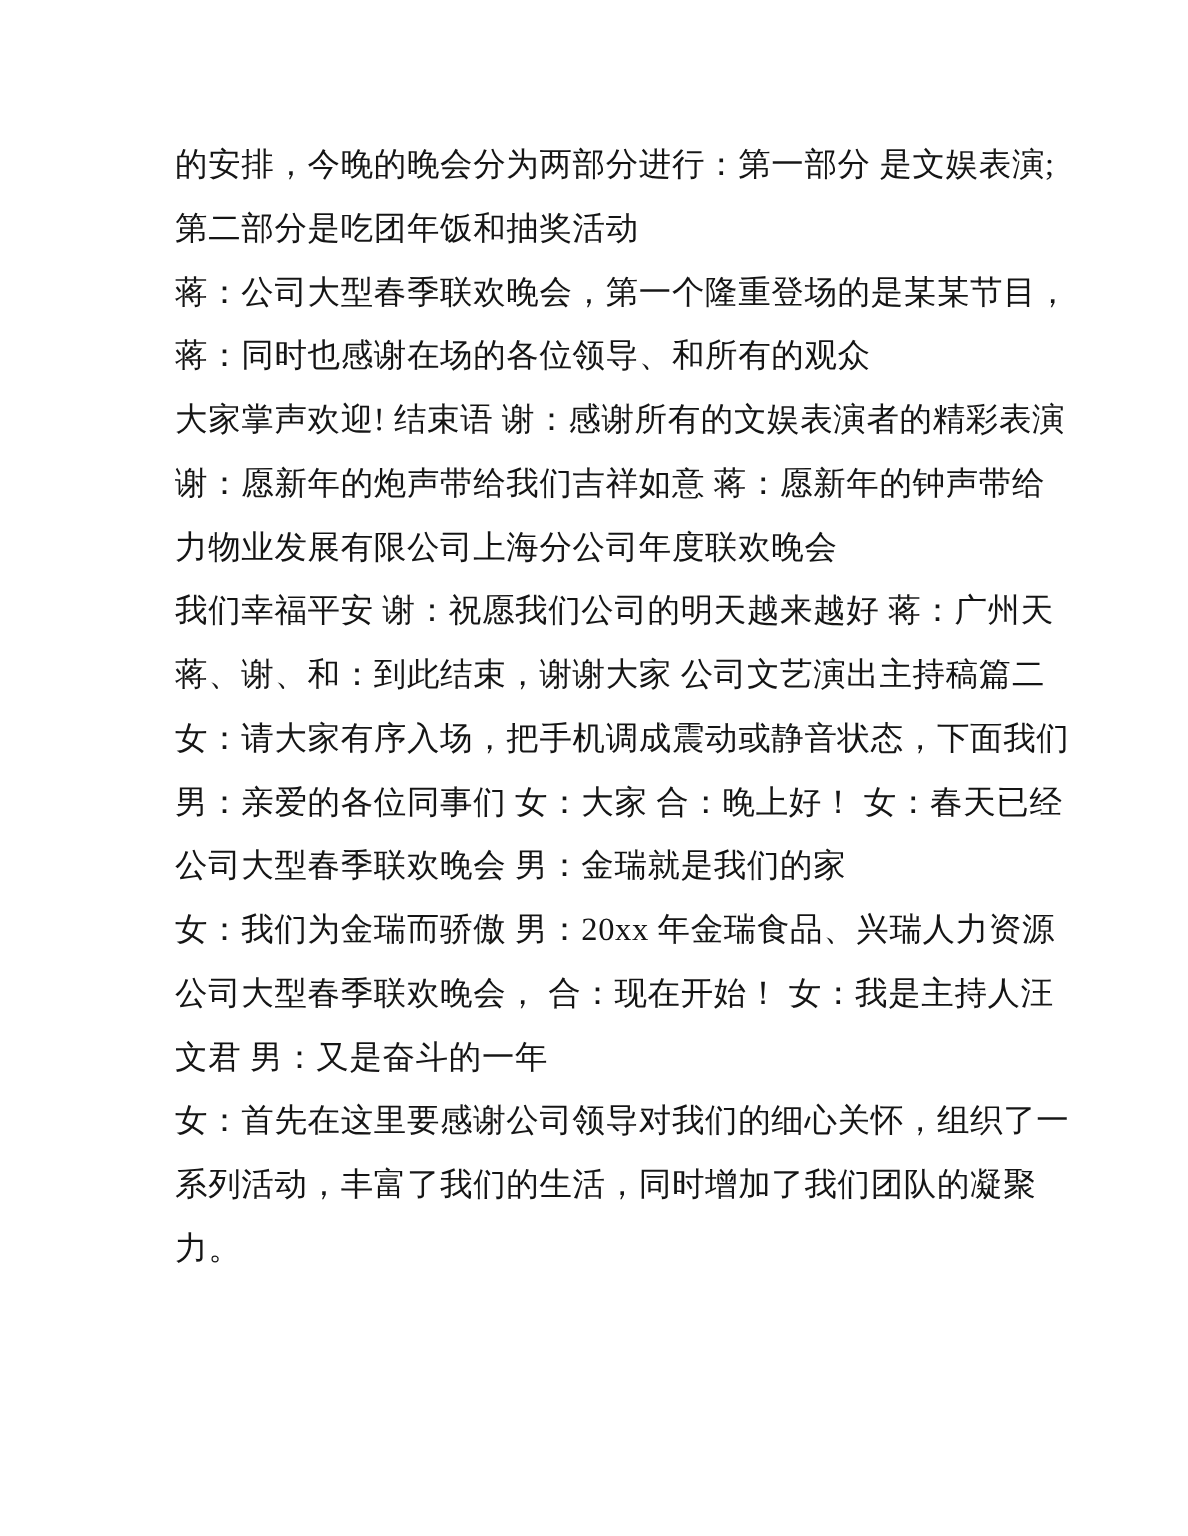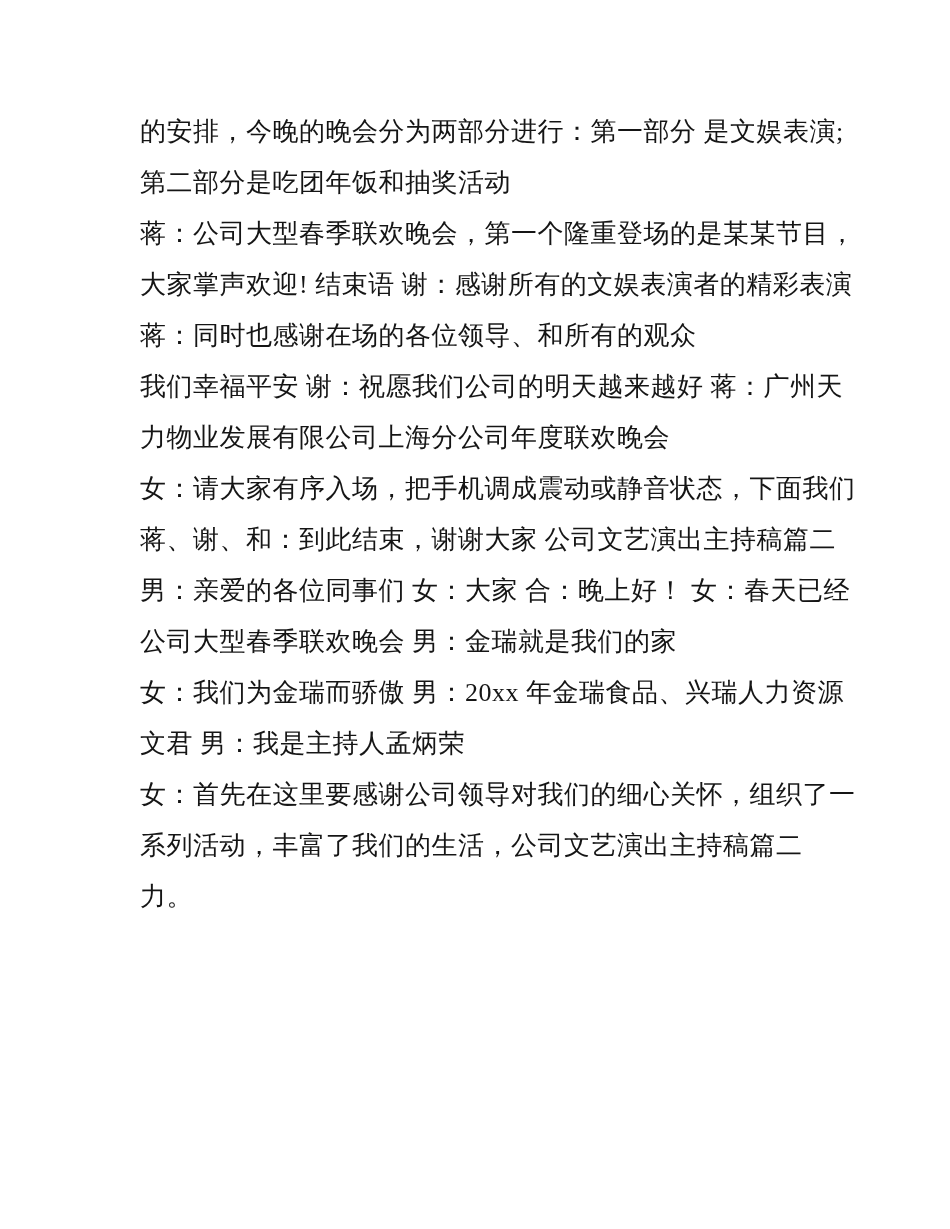--- a/index.html
+++ b/index.html
@@ -32,27 +32,29 @@
   }
 </style>
 </head>
 <body>
 
 <div class="page">
   <div class="text-content">
       <div class="text-line">的安排，今晚的晚会分为两部分进行：第一部分 是文娱表演;</div>
       <div class="text-line">第二部分是吃团年饭和抽奖活动</div>
       <div class="text-line">蒋：公司大型春季联欢晚会，第一个隆重登场的是某某节目，</div>
+      <div class="text-line">蒋：同时也感谢在场的各位领导、和所有的观众</div>
       <div class="text-line">大家掌声欢迎! 结束语 谢：感谢所有的文娱表演者的精彩表演</div>
-      <div class="text-line">蒋：同时也感谢在场的各位领导、和所有的观众</div>
+      <div class="text-line">谢：愿新年的炮声带给我们吉祥如意 蒋：愿新年的钟声带给</div>
+      <div class="text-line">力物业发展有限公司上海分公司年度联欢晚会</div>
       <div class="text-line">我们幸福平安 谢：祝愿我们公司的明天越来越好 蒋：广州天</div>
-      <div class="text-line">力物业发展有限公司上海分公司年度联欢晚会</div>
+      <div class="text-line">蒋、谢、和：到此结束，谢谢大家 公司文艺演出主持稿篇二</div>
       <div class="text-line">女：请大家有序入场，把手机调成震动或静音状态，下面我们</div>
-      <div class="text-line">蒋、谢、和：到此结束，谢谢大家 公司文艺演出主持稿篇二</div>
       <div class="text-line">男：亲爱的各位同事们 女：大家 合：晚上好！ 女：春天已经</div>
       <div class="text-line">公司大型春季联欢晚会 男：金瑞就是我们的家</div>
       <div class="text-line">女：我们为金瑞而骄傲 男：20xx 年金瑞食品、兴瑞人力资源</div>
-      <div class="text-line">文君 男：我是主持人孟炳荣</div>
+      <div class="text-line">公司大型春季联欢晚会， 合：现在开始！ 女：我是主持人汪</div>
+      <div class="text-line">文君 男：又是奋斗的一年</div>
       <div class="text-line">女：首先在这里要感谢公司领导对我们的细心关怀，组织了一</div>
-      <div class="text-line">系列活动，丰富了我们的生活，公司文艺演出主持稿篇二</div>
+      <div class="text-line">系列活动，丰富了我们的生活，同时增加了我们团队的凝聚</div>
       <div class="text-line">力。</div>
     </div>
 </div>
 
 </body></html>

